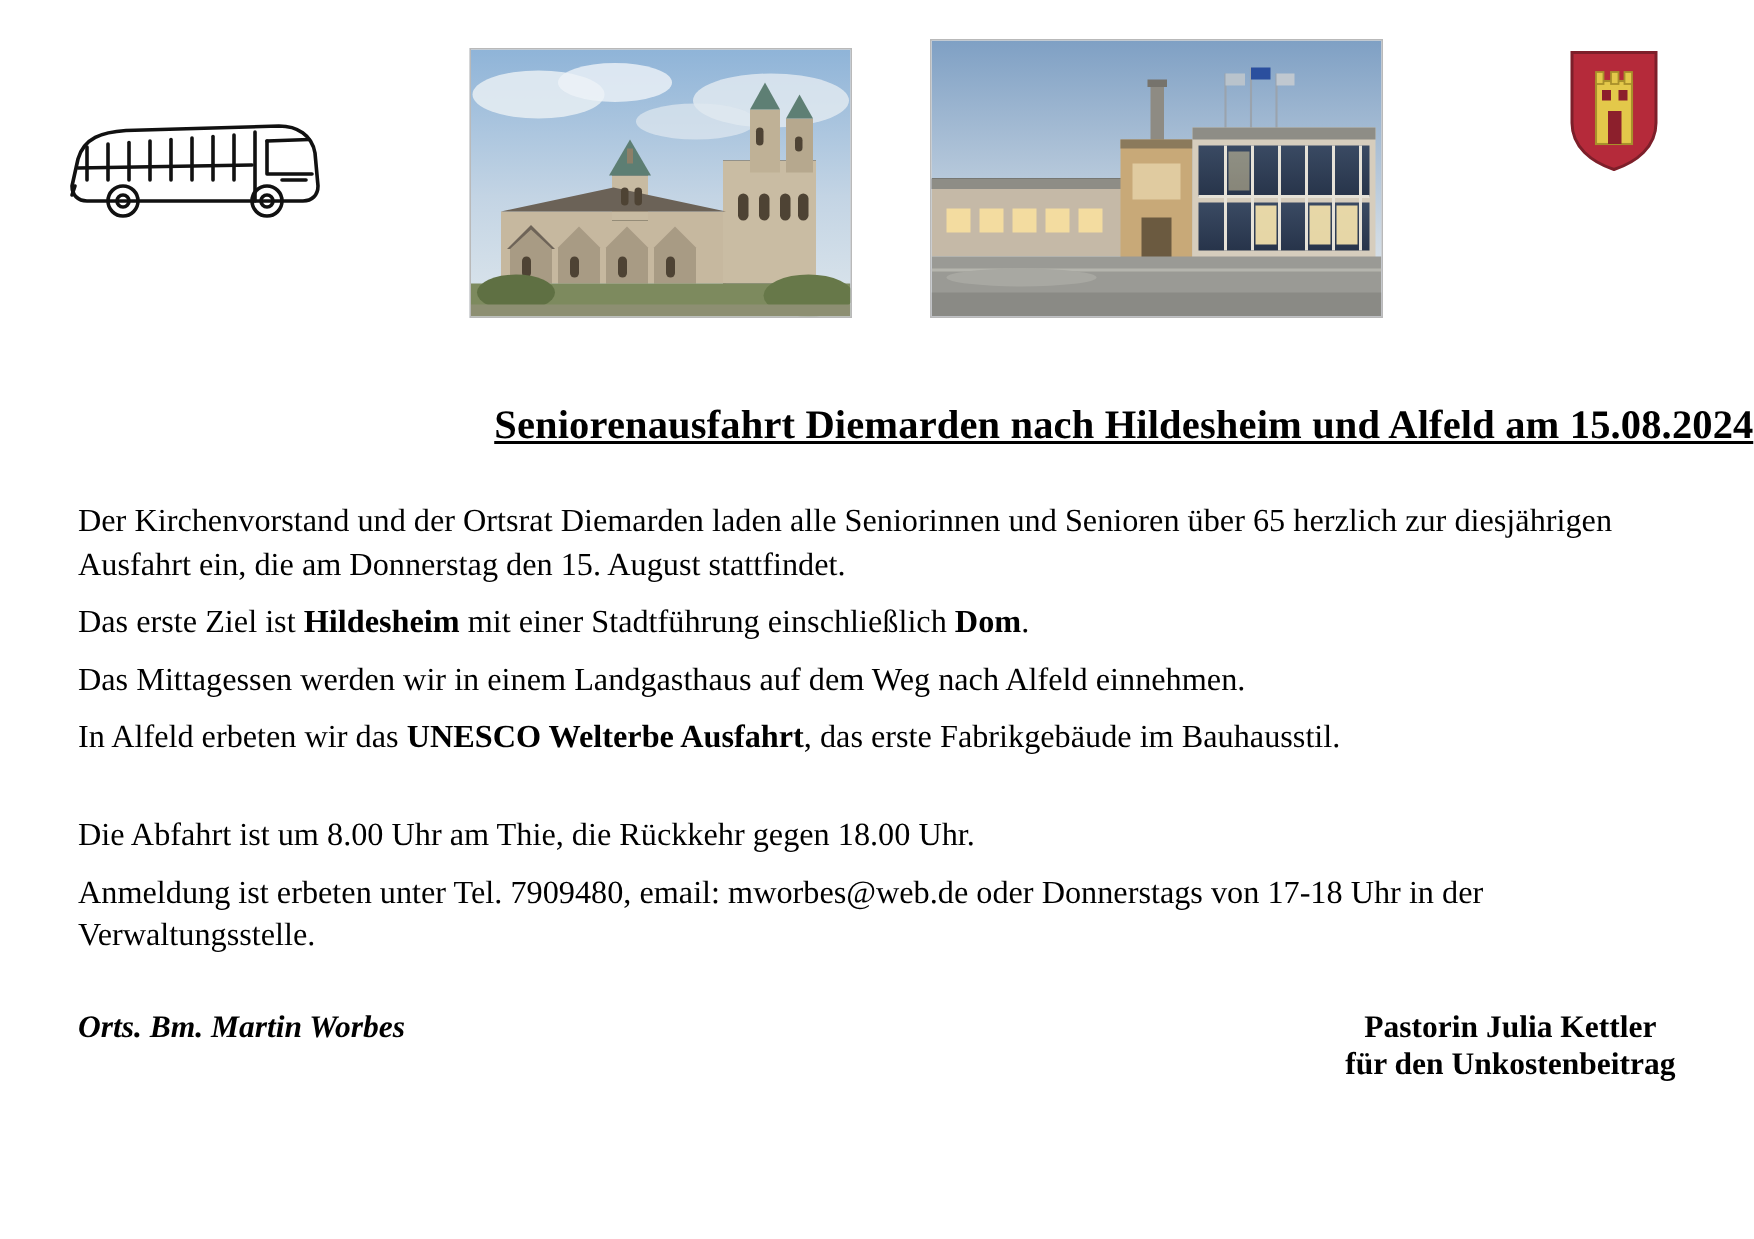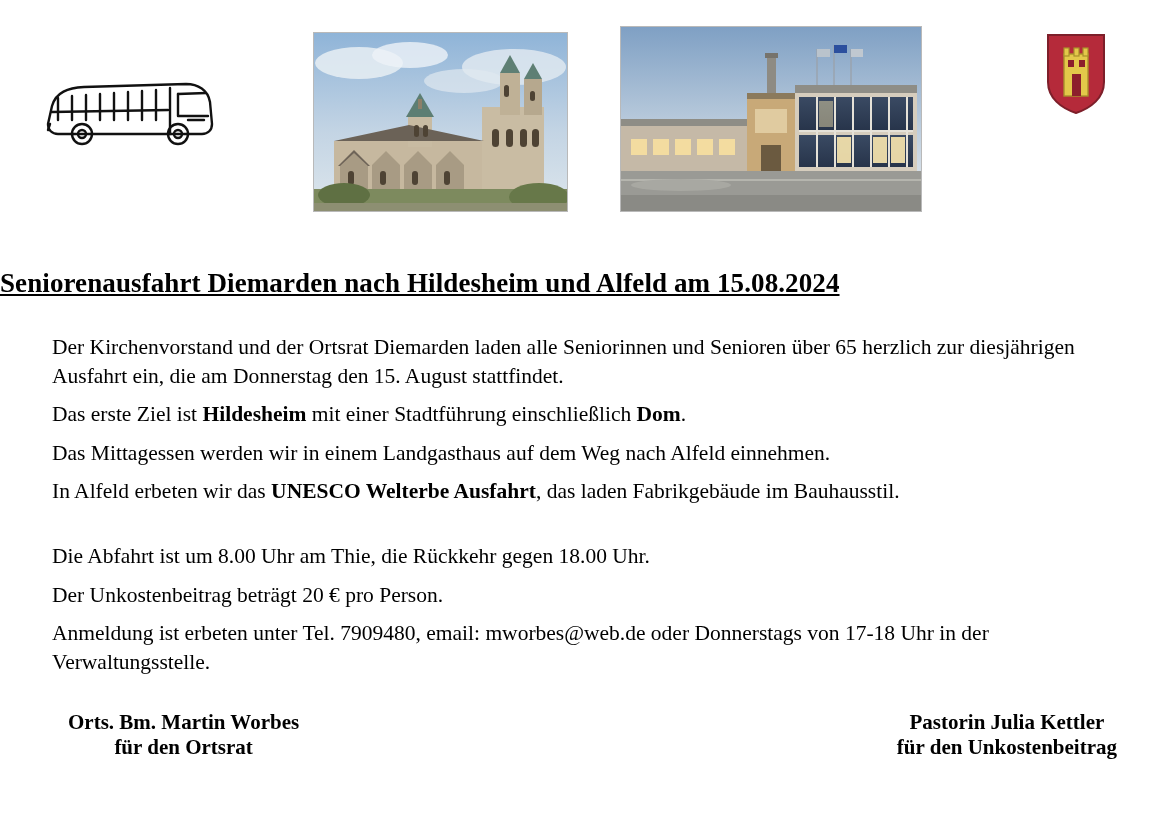--- a/index.html
+++ b/index.html
@@ -55,21 +55,21 @@
   .coat-of-arms {
     position: absolute;
     left: 1045px;
     top: 32px;
     width: 62px;
     height: 84px;
   }
 
   
   .doc-title {
-    text-align: left;
+    text-align: right;
     font-size: 27px;
     font-weight: bold;
     text-decoration: underline;
     margin: 46px 0 0 0;
     letter-spacing: 0.1px;
   }
 
   
   .body-wrap {
     margin: 34px 52px 0 52px;
@@ -97,21 +97,22 @@
     justify-content: space-between;
     font-size: 21px;
     font-weight: bold;
   }
 
   .sig-col {
     text-align: center;
   }
 
   .sig-col.left {
-    margin-left: 16px;
+    margin-left: 0;
+    font-style: italic;
   }
 
   .sig-col.right {
   }
 
   .sig-line-1 {
     display: block;
   }
 
   .sig-line-2 {
@@ -314,40 +315,36 @@
 
   <p class="para">
     <span>Das erste Ziel ist </span><b>Hildesheim</b><span> mit einer Stadtführung einschließlich </span><b>Dom</b><span>.</span>
   </p>
 
   <p class="para">
     <span>Das Mittagessen werden wir in einem Landgasthaus auf dem Weg nach Alfeld einnehmen.</span>
   </p>
 
   <p class="para">
-    <span>In Alfeld erbeten wir das </span><b>UNESCO Welterbe Ausfahrt</b><span>, das laden Fabrikgebäude im Bauhausstil.</span>
+    <span>In Alfeld erbeten wir das </span><b>UNESCO Welterbe Ausfahrt</b><span>, das erste Fabrikgebäude im Bauhausstil.</span>
   </p>
 
   <div class="gap-block"></div>
 
   <p class="para">
     <span>Die Abfahrt ist um 8.00 Uhr am Thie, die Rückkehr gegen 18.00 Uhr.</span>
   </p>
 
-  <p class="para">
-    <span>Der Unkostenbeitrag beträgt 20 € pro Person.</span>
-  </p>
 
   <p class="para">
     <span>Anmeldung ist erbeten unter Tel. 7909480, email: mworbes@web.de oder Donnerstags von 17-18 Uhr in der Verwaltungsstelle.</span>
   </p>
 </div>
 
 <div class="signatures">
   <div class="sig-col left">
     <span class="sig-line-1">Orts. Bm. Martin Worbes</span>
-    <span class="sig-line-2">für den Ortsrat</span>
   </div>
   <div class="sig-col right">
     <span class="sig-line-1">Pastorin Julia Kettler</span>
     <span class="sig-line-2">für den Unkostenbeitrag</span>
   </div>
 </div>
 
 </body></html>

